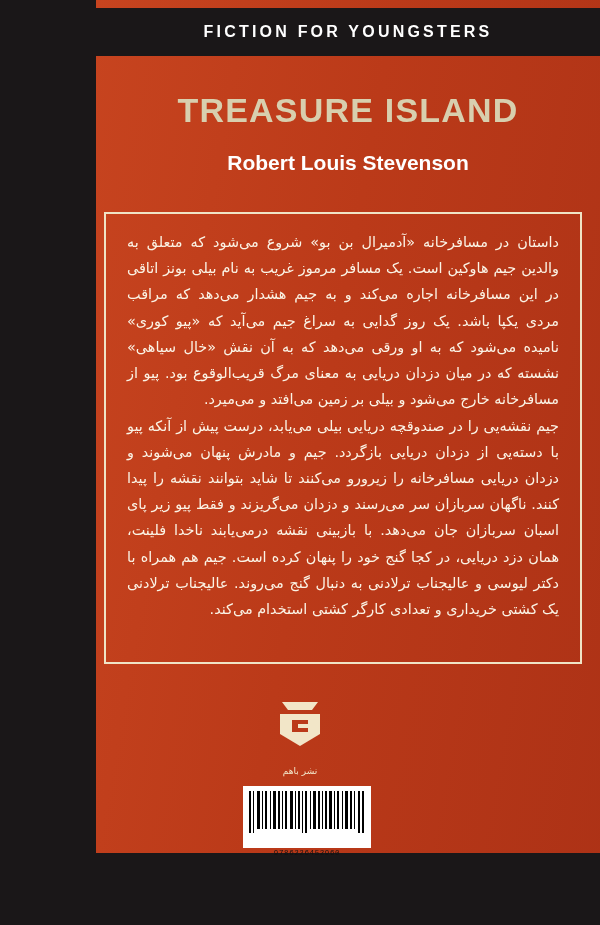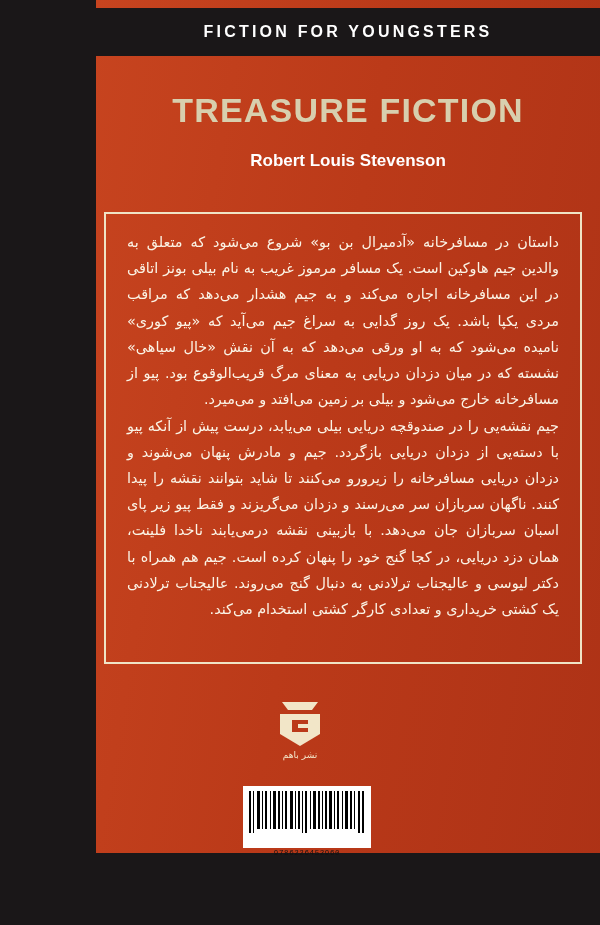--- a/index.html
+++ b/index.html
@@ -78,21 +78,21 @@
     color: #d8cfae;
     font-size: 34px;
     font-weight: bold;
     letter-spacing: 1.2px;
     font-family: "Liberation Sans", sans-serif;
     line-height: 1.1;
   }
   .book-author {
     margin-top: 22px;
     color: #ffffff;
-    font-size: 17px;
+    font-size: 21px;
     font-weight: bold;
     font-family: "Liberation Sans", sans-serif;
   }
 
   
   .synopsis-frame {
     position: absolute;
     left: 104px;
     top: 212px;
     width: 478px;
@@ -129,21 +129,21 @@
     width: 64px;
     text-align: center;
   }
   .logo-mark {
     width: 44px;
     height: 46px;
     margin: 0 auto;
     position: relative;
   }
   .logo-caption {
-    margin-top: 4px;
+    margin-top: 20px;
     color: #f3e6c9;
     font-size: 9px;
     font-family: "DejaVu Sans", sans-serif;
     direction: rtl;
   }
 
   
   .barcode-box {
     position: absolute;
     left: 243px;
@@ -172,21 +172,21 @@
 <body>
 
 <div class="spine"></div>
 <div class="cover"></div>
 
 <div class="banner">
   <div class="banner-text">FICTION FOR YOUNGSTERS</div>
 </div>
 
 <div class="title-area">
-  <div class="book-title">TREASURE FICTION</div>
+  <div class="book-title">TREASURE ISLAND</div>
   <div class="book-author">Robert Louis Stevenson</div>
 </div>
 
 <div class="synopsis-frame">
   <div class="synopsis-inner">
     <div class="synopsis-text">داستان در مسافرخانه «آدمیرال بن بو» شروع می‌شود که متعلق به والدین جیم هاوکین است. یک مسافر مرموز غریب به نام بیلی بونز اتاقی در این مسافرخانه اجاره می‌کند و به جیم هشدار می‌دهد که مراقب مردی یکپا باشد. یک روز گدایی به سراغ جیم می‌آید که «پیو کوری» نامیده می‌شود که به او ورقی می‌دهد که به آن نقش «خال سیاهی» نشسته که در میان دزدان دریایی به معنای مرگ قریب‌الوقوع بود. پیو از مسافرخانه خارج می‌شود و بیلی بر زمین می‌افتد و می‌میرد.
 جیم نقشه‌یی را در صندوقچه دریایی بیلی می‌یابد، درست پیش از آنکه پیو با دسته‌یی از دزدان دریایی بازگردد. جیم و مادرش پنهان می‌شوند و دزدان دریایی مسافرخانه را زیرورو می‌کنند تا شاید بتوانند نقشه را پیدا کنند. ناگهان سربازان سر می‌رسند و دزدان می‌گریزند و فقط پیو زیر پای اسبان سربازان جان می‌دهد. با بازبینی نقشه درمی‌یابند ناخدا فلینت، همان دزد دریایی، در کجا گنج خود را پنهان کرده است. جیم هم همراه با دکتر لیوسی و عالیجناب ترلادنی به دنبال گنج می‌روند. عالیجناب ترلادنی یک کشتی خریداری و تعدادی کارگر کشتی استخدام می‌کند.</div>
   </div>
 </div>
 

